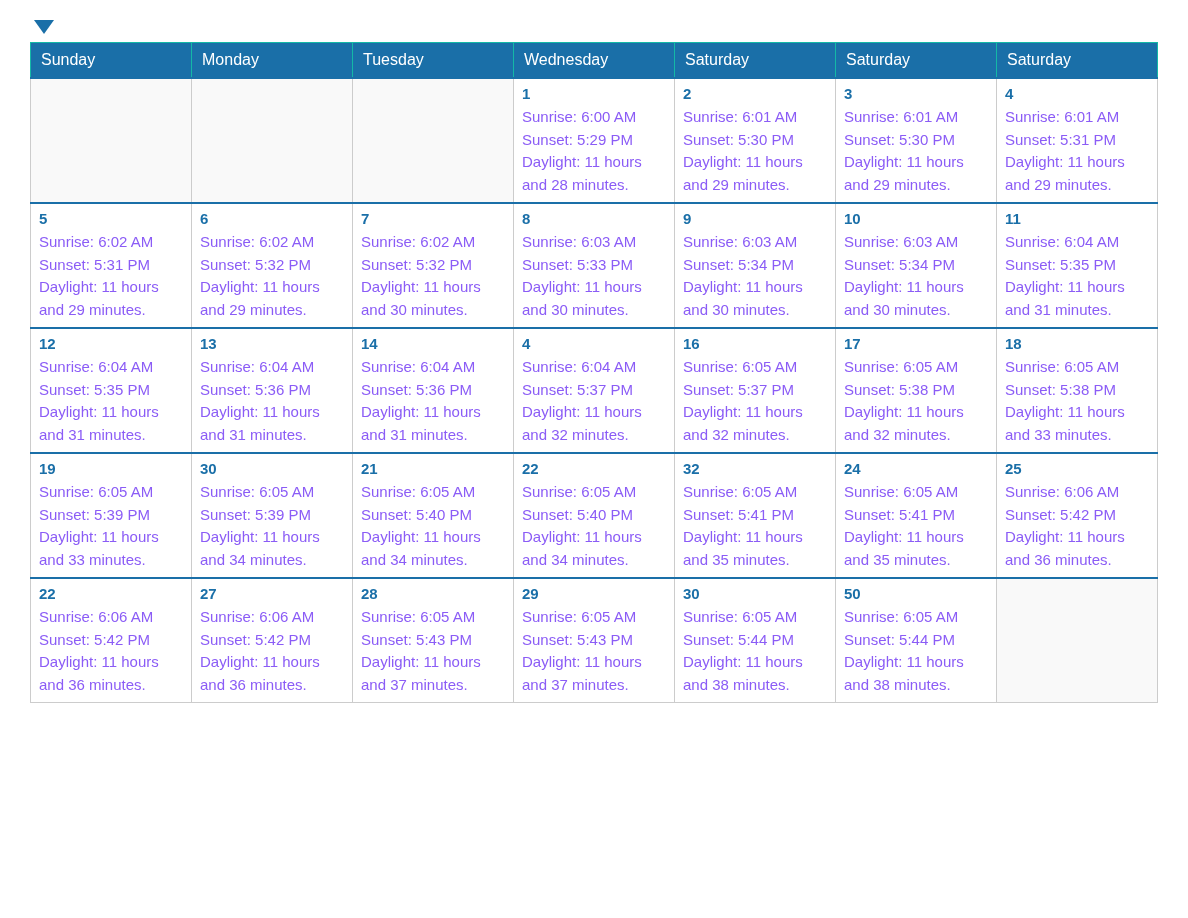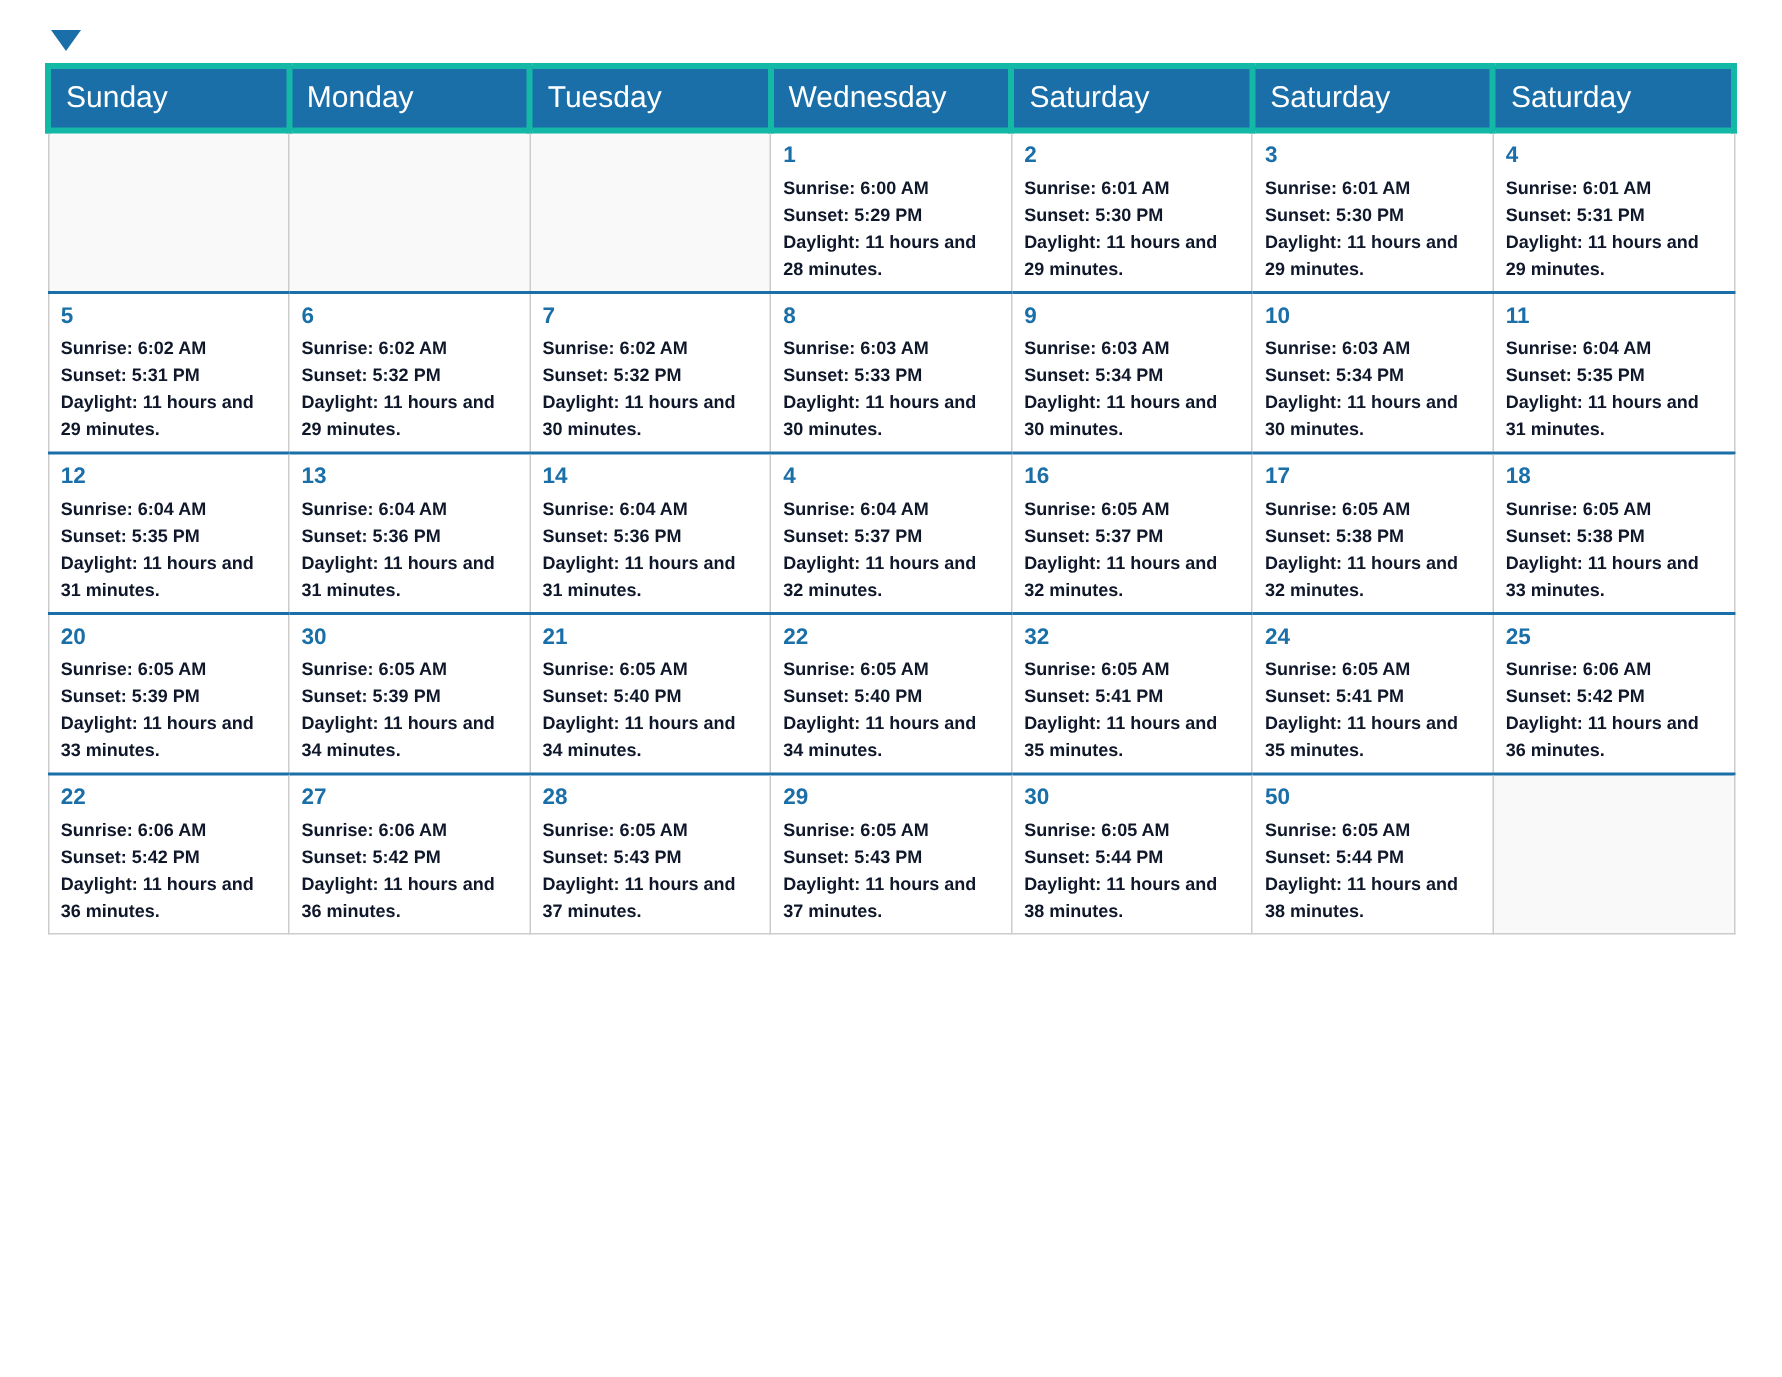--- a/index.html
+++ b/index.html
@@ -54,49 +54,48 @@
       margin-top: 2px;
     }
     .calendar {
       width: 100%;
       border-collapse: collapse;
       margin-top: 10px;
     }
     .calendar th {
       background: #1a6fa8;
       color: #fff;
-      font-size: 20px;
+      font-size: 16px;
       font-weight: normal;
       padding: 8px 10px;
       text-align: left;
-      border: 4px solid #14b8a6;
+      border: 1px solid #14b8a6;
     }
     .calendar td {
       border: 1px solid #ccc;
       vertical-align: top;
       padding: 6px 8px;
       font-size: 12.5px;
       width: calc(100% / 7);
       min-height: 100px;
     }
     .calendar td.empty {
       background: #f9f9f9;
     }
     .day-number {
       font-size: 15px;
       color: #1a6fa8;
       font-weight: bold;
       margin-bottom: 4px;
       display: block;
     }
     .day-info {
-      color: #0f172a;
-      font-size: 12px;
+      color: #8b5cf6;
+      font-size: 15px;
       line-height: 1.5;
-      font-weight: bold;
     }
     tr.week-row td {
       border-top: 2px solid #1a6fa8;
     }
   </style>
 </head>
 <body>
 
 <div class="header">
   <div class="logo">
@@ -203,21 +202,21 @@
           <span class="day-number">17</span>
           <div class="day-info">Sunrise: 6:05 AM<br>Sunset: 5:38 PM<br>Daylight: 11 hours and 32 minutes.</div>
         </td>
         <td>
           <span class="day-number">18</span>
           <div class="day-info">Sunrise: 6:05 AM<br>Sunset: 5:38 PM<br>Daylight: 11 hours and 33 minutes.</div>
         </td>
       </tr>
       <tr class="week-row">
         <td>
-          <span class="day-number">20</span>
+          <span class="day-number">19</span>
           <div class="day-info">Sunrise: 6:05 AM<br>Sunset: 5:39 PM<br>Daylight: 11 hours and 33 minutes.</div>
         </td>
         <td>
           <span class="day-number">30</span>
           <div class="day-info">Sunrise: 6:05 AM<br>Sunset: 5:39 PM<br>Daylight: 11 hours and 34 minutes.</div>
         </td>
         <td>
           <span class="day-number">21</span>
           <div class="day-info">Sunrise: 6:05 AM<br>Sunset: 5:40 PM<br>Daylight: 11 hours and 34 minutes.</div>
         </td>

